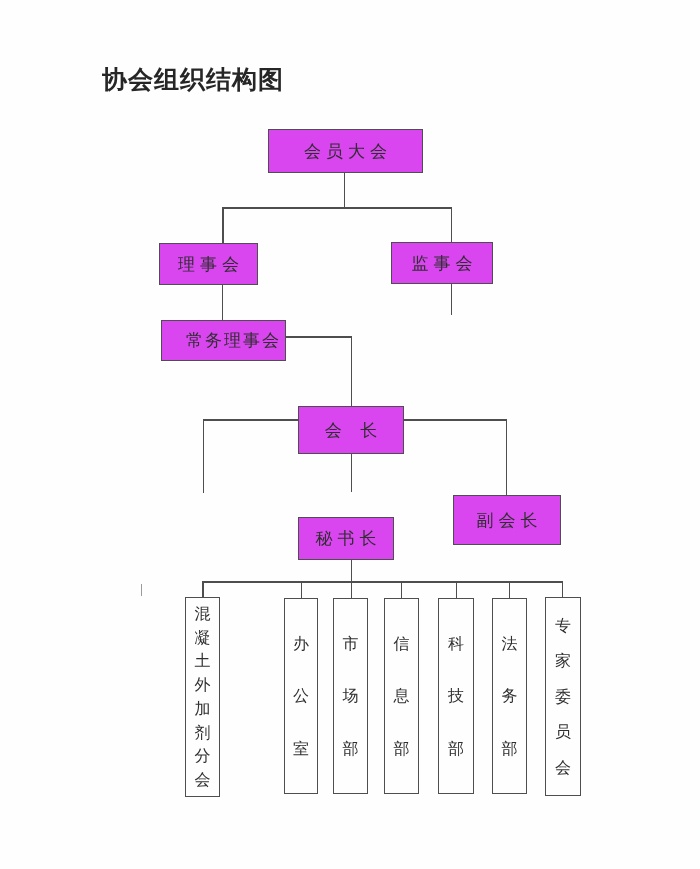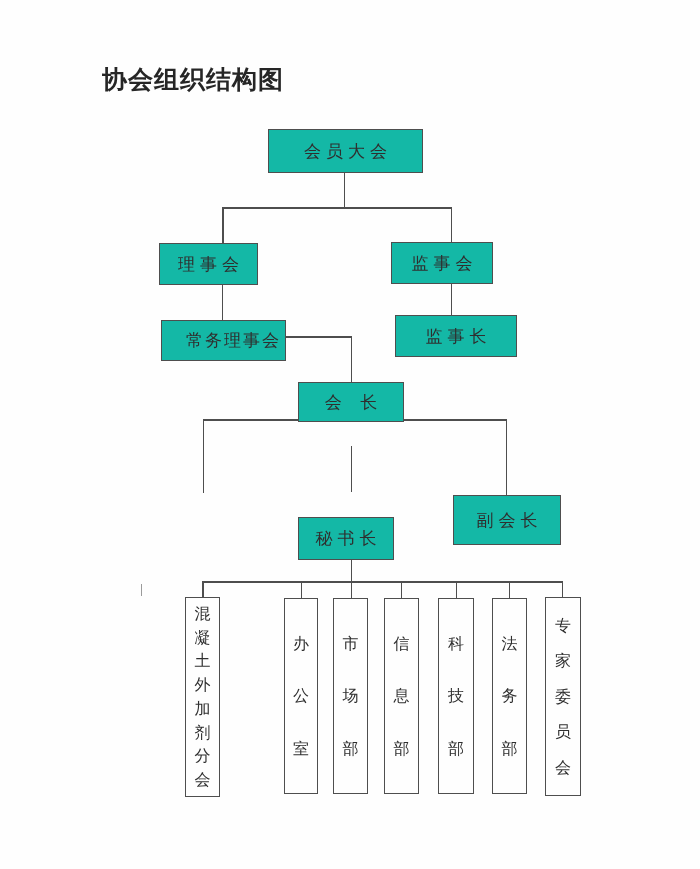--- a/index.html
+++ b/index.html
@@ -25,21 +25,21 @@
     position: absolute;
     border: 1.5px solid #4e4e4e;
     box-sizing: border-box;
     display: flex;
     align-items: center;
     justify-content: center;
     font-size: 17px;
     color: #2f2f2f;
     letter-spacing: 5px;
     padding-left: 5px; 
-    background: #14b8a6;
+    background: #d946ef;
   }
   .box.tight { letter-spacing: 2px; padding-left: 20px; }
   .box.wide  { letter-spacing: 1.1em; padding-left: 1.1em; }
   .vbox {
     position: absolute;
     border: 1.5px solid #4e4e4e;
     box-sizing: border-box;
     display: flex;
     flex-direction: column;
     align-items: center;
@@ -84,23 +84,22 @@
   <div class="artifact" style="left:140.5px;top:584px;height:12px"></div>
 
   <div class="box" style="left:268px;top:129px;width:155px;height:44px">会员大会</div>
 
   <div class="box" style="left:159px;top:243px;width:99px;height:42px">理事会</div>
 
   <div class="box" style="left:391px;top:242px;width:102px;height:42px">监事会</div>
 
   <div class="box tight" style="left:161px;top:320px;width:125px;height:41px">常务理事会</div>
 
-  <div class="box" style="left:395px;top:315px;width:122px;height:42px">监事长</div>
 
-  <div class="box wide" style="left:298px;top:382px;width:106px;height:40px">会长</div>
+  <div class="box wide" style="left:298px;top:406px;width:106px;height:48px">会长</div>
 
 
   <div class="box" style="left:298px;top:517px;width:96px;height:43px">秘书长</div>
 
   <div class="box" style="left:453px;top:495px;width:108px;height:50px">副会长</div>
 
   <div class="vbox" style="left:185px;top:597px;width:35px;height:200px">
       <span>混</span>
       <span>凝</span>
       <span>土</span>

